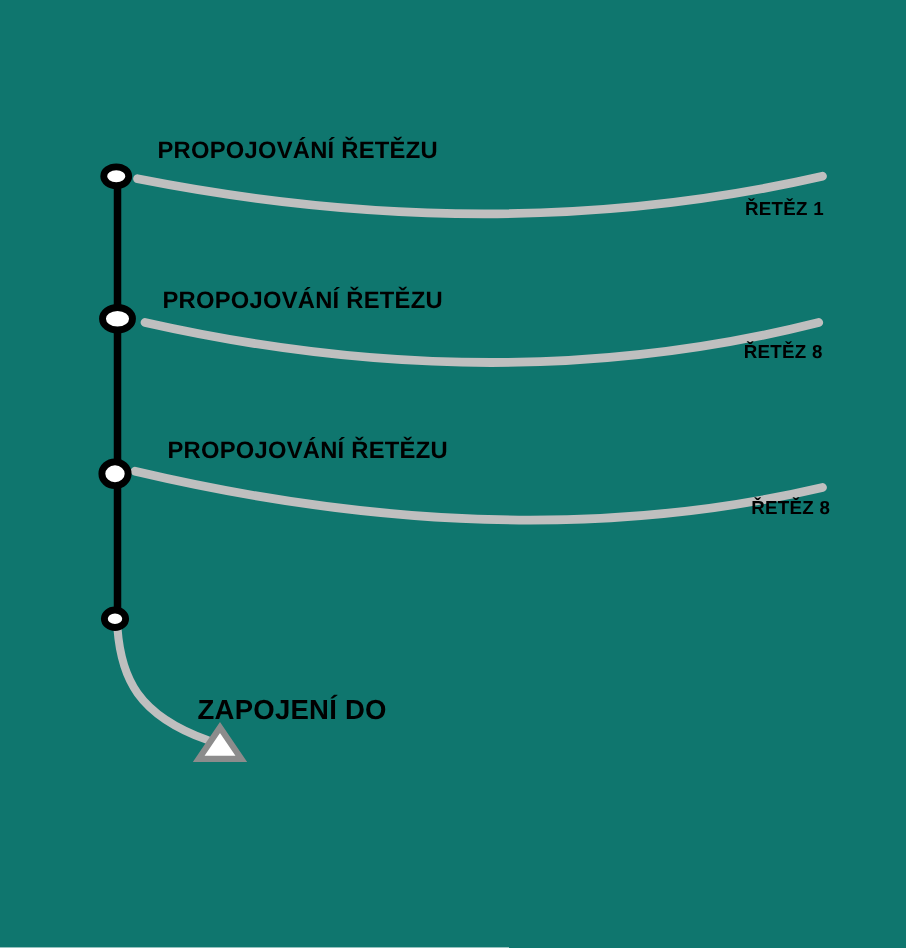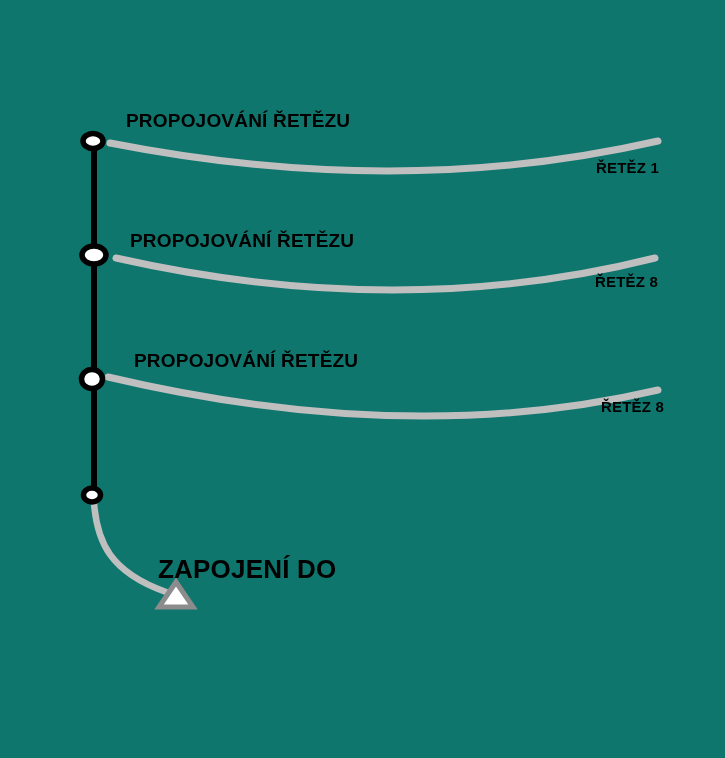--- a/index.html
+++ b/index.html
@@ -31,21 +31,21 @@
   }
   .connect-lbl {
     font-size: 19px;
     letter-spacing: 0.2px;
   }
   .chain-lbl {
     font-size: 15px;
     letter-spacing: 0.2px;
   }
   .socket-lbl {
-    font-size: 26px;
+    font-size: 22px;
     letter-spacing: 0.2px;
   }
   .connect-lbl-1 { left: 126px; top: 111px; }
   .connect-lbl-2 { left: 130px; top: 231px; }
   .connect-lbl-3 { left: 134px; top: 351px; }
   .chain-lbl-1 { left: 596px; top: 160px; }
   .chain-lbl-2 { left: 595px; top: 274px; }
   .chain-lbl-3 { left: 601px; top: 399px; }
   .socket-line1 { left: 158px; top: 556px; }
   .socket-line2 { left: 188px; top: 582px; }

